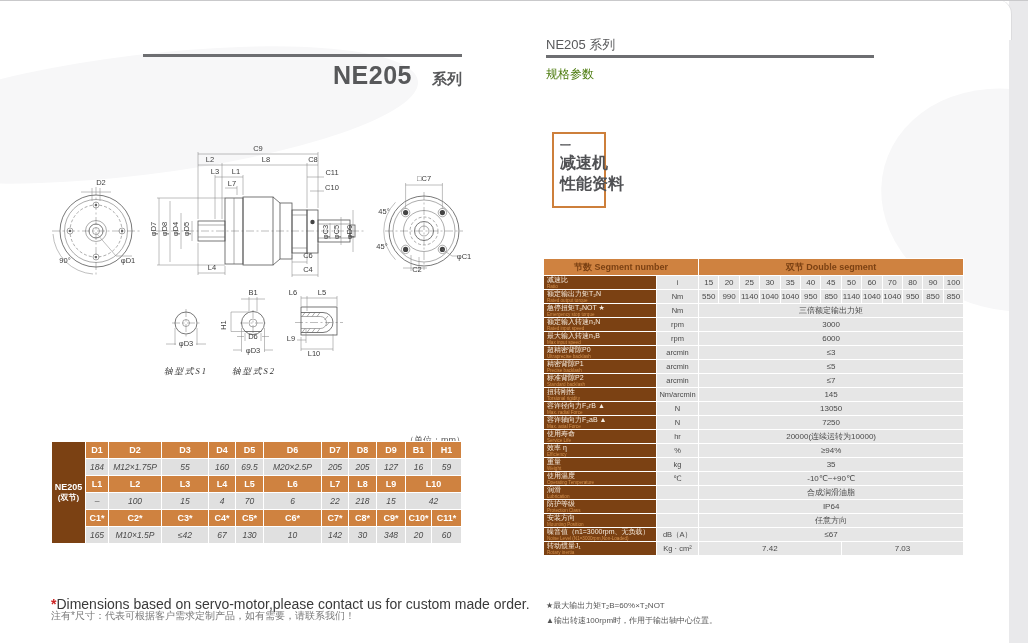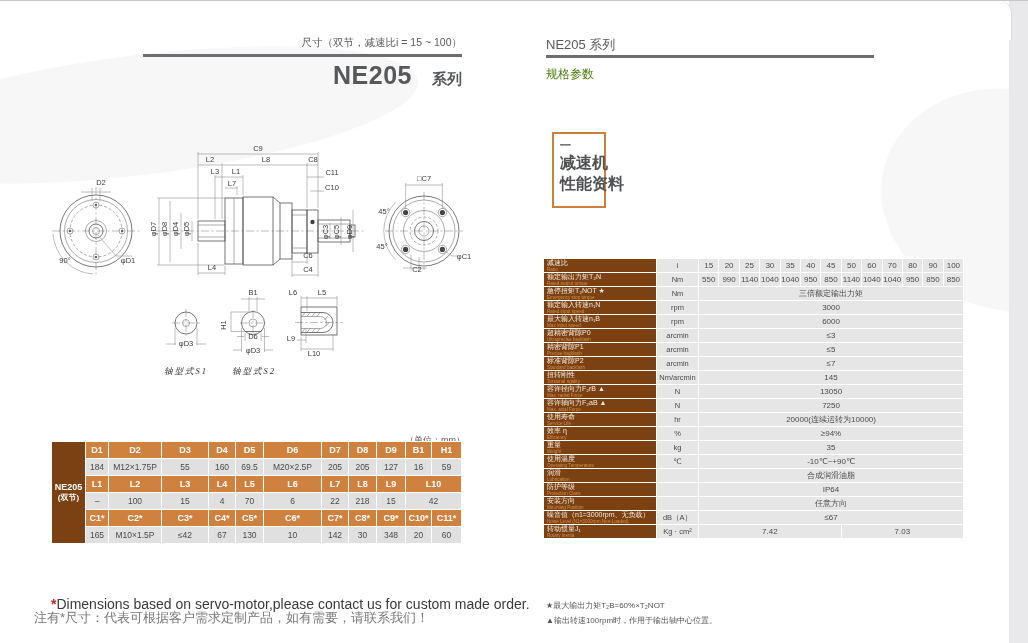--- a/index.html
+++ b/index.html
@@ -40,52 +40,51 @@
   #drawing text.cap{font-size:8.5px;font-style:italic;letter-spacing:2px;fill:#333;font-family:"Liberation Serif","DejaVu Serif",serif;}
 
   .unit-note{position:absolute;left:340px;top:434px;width:125px;text-align:right;font-size:9px;color:#555;}
 
   
   #dim-table{position:absolute;left:51px;top:441px;border-collapse:collapse;table-layout:fixed;width:410px;}
   #dim-table td{border:1px solid #fff;height:16px;padding:0;overflow:hidden;}
   .dm-side{background:#7b4113;color:#fff;text-align:center;font-size:9px;font-weight:bold;}
   .dm-side .s2{font-size:8px;font-weight:bold;}
   .dm-head{background:#cf8240;color:#fff;font-weight:bold;font-size:9px;text-align:center;}
-  .dm-val{background:#e0e0e0;color:#4a4a4a;font-size:8.5px;text-align:center;white-space:nowrap;}
+  .dm-val{background:#e0e0e0;color:#4a4a4a;font-size:8.5px;text-align:center;white-space:nowrap;font-style:italic;}
 
   
   #spec-table{position:absolute;left:543px;top:258px;border-collapse:collapse;table-layout:fixed;width:420px;}
   #spec-table td,#spec-table th{border:1px solid #fff;padding:0;overflow:visible;}
   #spec-table tr{height:14px;}
   #spec-table tr.hrow{height:17px;}
   .sp-head{background:#cf8240;color:#7b4113;font-weight:bold;font-size:9px;text-align:center;}
   .sp-label{background:#7b4113;text-align:left;padding-left:3px !important;}
   .sp-label .cn{color:#f6ecdf;font-size:7px;line-height:7.5px;white-space:nowrap;}
   .sp-label .en{color:#d3914f;font-size:4.6px;line-height:5px;white-space:nowrap;}
   .sp-unit{background:#e6e6e6;font-size:7.5px;color:#4a4a4a;text-align:center;white-space:nowrap;}
   .sp-val{background:#e6e6e6;font-size:8px;color:#4a4a4a;text-align:center;white-space:nowrap;}
 
   
   .fn-l1{position:absolute;left:51px;top:596px;font-size:14px;color:#3a3a3a;}
   .fn-l1 .star{color:#cc2222;font-weight:bold;}
-  .fn-l2{position:absolute;left:34px;top:609px;font-size:13px;color:#787878;}
+  .fn-l2{position:absolute;left:51px;top:609px;font-size:10px;color:#787878;}
   .fn-r1{position:absolute;left:546px;top:600px;font-size:8px;color:#555;}
   .fn-r2{position:absolute;left:546px;top:615px;font-size:8px;color:#555;}
 </style>
 </head>
 <body>
 
 <div class="stage">
   <div class="swoosh1"></div>
   <div class="swoosh2"></div>
   <div class="right-strip"></div>
   <div class="page-corner"></div>
   <div class="top-line"></div>
 
-  <div class="lh-sub">尺寸（双节，减速比i = 15 ~ 100）</div>
   <div class="lh-rule"></div>
   <div class="lh-title">
     <span class="big">NE205</span><span class="cjk">系列</span>
   </div>
 
   <div class="rh-series">NE205 系列</div>
   <div class="rh-rule"></div>
   <div class="rh-sub">规格参数</div>
 
   <div class="tagbox">
@@ -412,20 +411,24 @@
         <col style="width: 20.4px;">
         <col style="width: 20.4px;">
         <col style="width: 20.4px;">
         <col style="width: 20.4px;">
         <col style="width: 20.4px;">
         <col style="width: 20.4px;">
         <col style="width: 20.4px;">
         <col style="width: 20.4px;">
       </colgroup>
     <tbody id="spec-body">
+        <tr class="hrow">
+          <td class="sp-head" colspan="2">节数 Segment number</td>
+          <td class="sp-head" colspan="13">双节 Double segment</td>
+        </tr>
         <tr>
           <td class="sp-label">
             <div class="cn">减速比</div>
             <div class="en">Ratio</div>
           </td>
           <td class="sp-unit">i</td>
           <td class="sp-val">15</td>
           <td class="sp-val">20</td>
           <td class="sp-val">25</td>
           <td class="sp-val">30</td>

